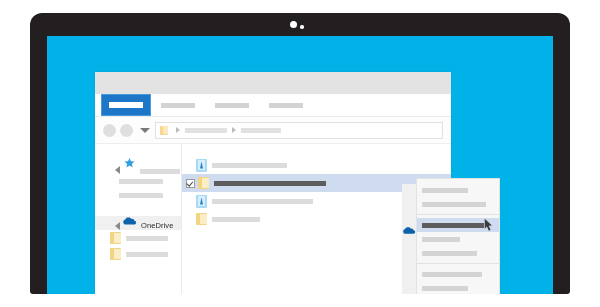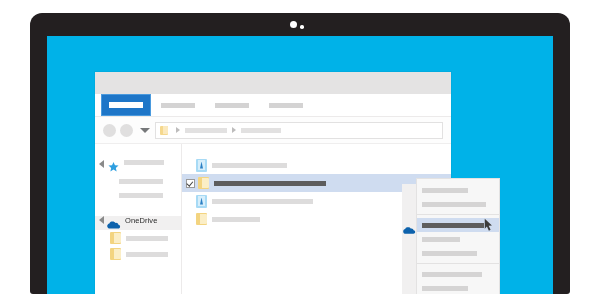--- a/index.html
+++ b/index.html
@@ -191,23 +191,23 @@
   }
   .sidebar {
     width: 86px;
     background: #ffffff;
     border-right: 1px solid #eceaea;
     padding-top: 16px;
     flex: 0 0 auto;
   }
   .sb-row {
     display: flex;
-    align-items: flex-start;
+    align-items: flex-end;
     height: 14px;
-    padding-left: 4px;
+    padding-left: 20px;
   }
   .sb-row-onedrive {
     background: #f1f0f0;
   }
   .tri {
     width: 0; height: 0;
     border-top: 4.5px solid transparent;
     border-bottom: 4.5px solid transparent;
     border-right: 5px solid #8a8a8a;
     margin-right: 3px;

